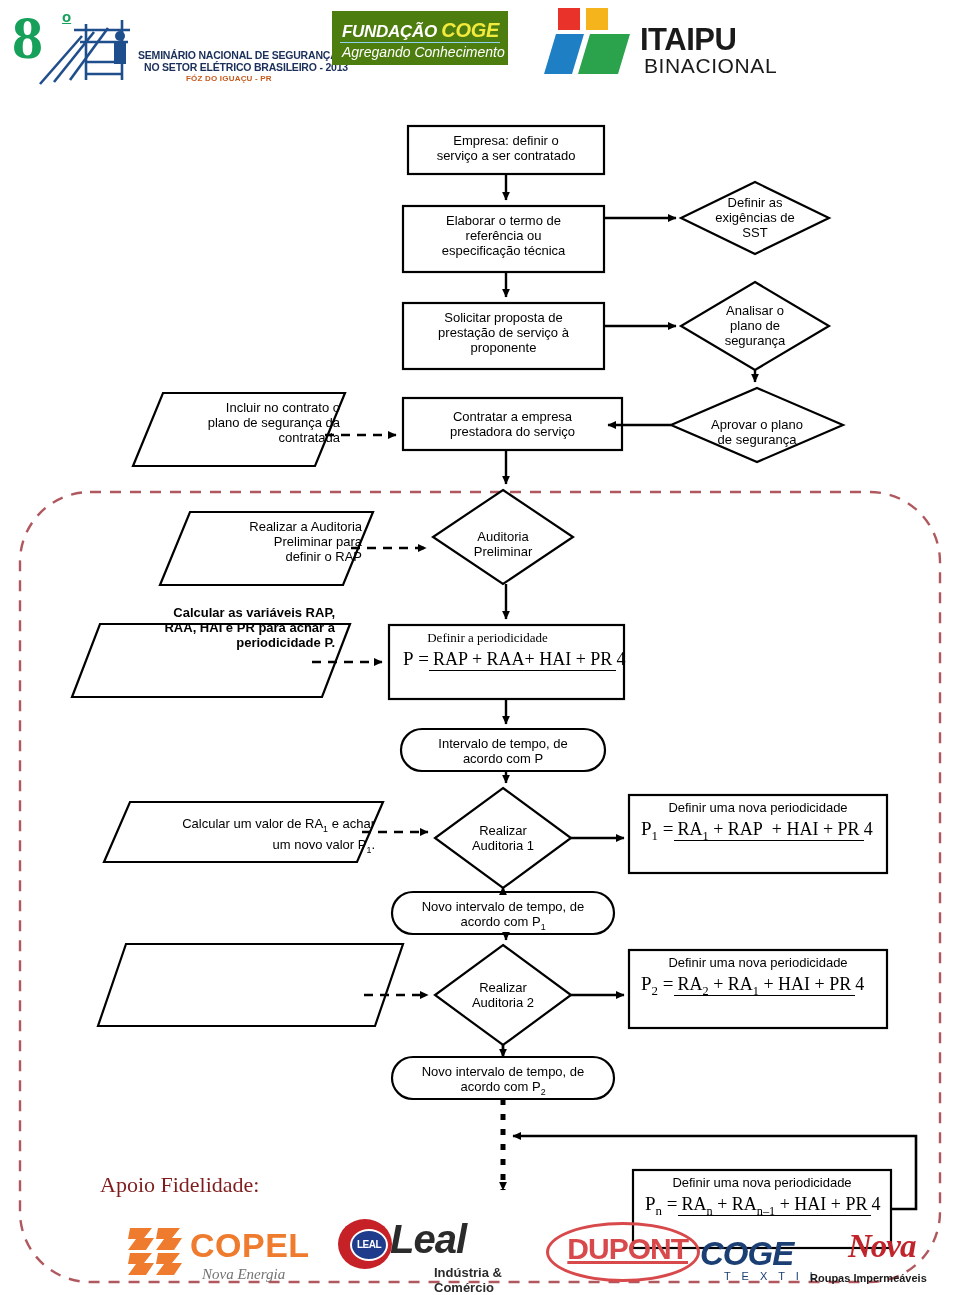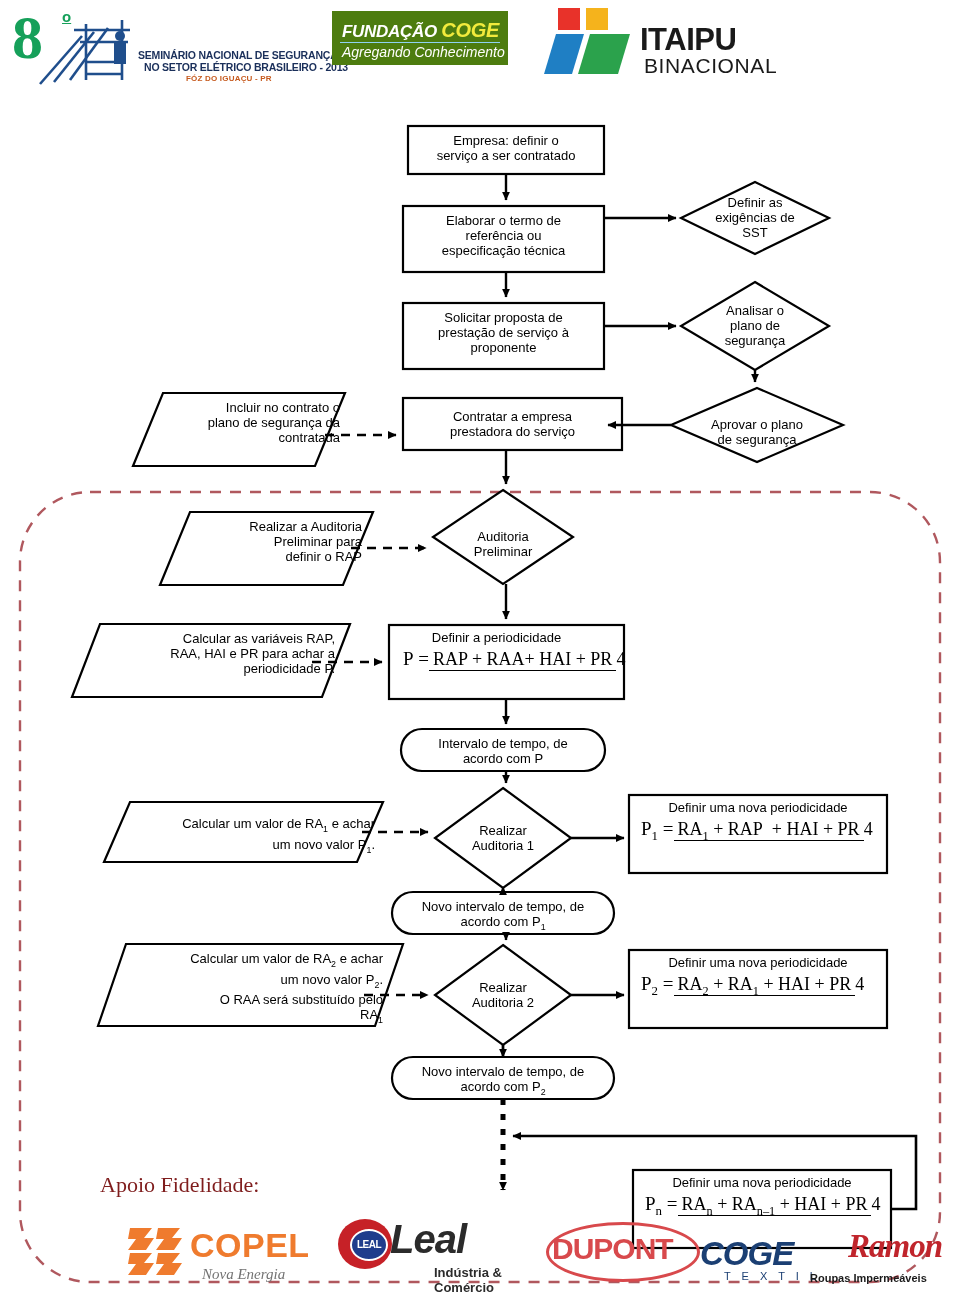--- a/index.html
+++ b/index.html
@@ -66,22 +66,22 @@
   .leal-cin{position:absolute;left:12px;top:14px;width:34px;height:28px;border-radius:50%;
           background:#1f3c8c;border:2px solid #fff;}
   .leal-cin span{display:block;text-align:center;color:#fff;font-size:10px;font-weight:700;
           line-height:28px;letter-spacing:-0.5px;}
   .leal-txt{position:absolute;left:52px;top:4px;font-size:40px;font-weight:700;font-style:italic;
           color:#2b2b2b;line-height:1;letter-spacing:-1px;}
   .leal-sub{position:absolute;left:96px;top:50px;font-size:13px;font-weight:700;color:#2b2b2b;}
   .dupont{position:absolute;left:546px;top:1222px;width:150px;height:56px;}
   .dupont-o{position:absolute;left:0;top:0;width:148px;height:54px;border-radius:50%;
           border:3px solid #d8494c;}
-  .dupont-t{position:absolute;left:6px;top:8px;width:136px;text-align:left;font-size:30px;
-          font-weight:700;color:#d8494c;letter-spacing:-1px;line-height:38px;}
+  .dupont-t{position:absolute;left:6px;top:8px;width:136px;text-align:right;font-size:30px;
+          font-weight:700;color:#d8494c;letter-spacing:-1px;line-height:38px;text-decoration:underline;}
   .cedro{position:absolute;left:700px;top:1237px;width:145px;}
   .cedro-t{font-size:33px;font-weight:700;font-style:italic;color:#1b3f73;letter-spacing:-1px;
           line-height:1;}
   .cedro-s{font-size:11px;color:#1b3f73;letter-spacing:4px;padding-left:24px;}
   .ramon{position:absolute;left:848px;top:1228px;width:112px;height:56px;}
   .ramon-t{position:absolute;left:0;top:0;font-family:"Liberation Serif",serif;font-style:italic;
           font-weight:700;font-size:33px;color:#c0252c;letter-spacing:-1px;}
   .ramon-s{position:absolute;left:-38px;top:44px;font-size:11px;font-weight:700;color:#1a1a1a;
           white-space:nowrap;}
 </style>
@@ -216,30 +216,29 @@
   <div class="nodetxt" style="left:408px;top:133px;width:196px;">Empresa: definir o<br>serviço a ser contratado</div>
   <div class="nodetxt" style="left:403px;top:213px;width:201px;">Elaborar o termo de<br>referência ou<br>especificação técnica</div>
   <div class="nodetxt" style="left:403px;top:310px;width:201px;">Solicitar proposta de<br>prestação de serviço à<br>proponente</div>
   <div class="nodetxt" style="left:690px;top:195px;width:130px;">Definir as<br>exigências de<br>SST</div>
   <div class="nodetxt" style="left:403px;top:409px;width:219px;">Contratar a empresa<br>prestadora do serviço</div>
   <div class="nodetxt" style="left:690px;top:303px;width:130px;">Analisar o<br>plano de<br>segurança</div>
   <div class="nodetxt" style="left:684px;top:417px;width:146px;">Aprovar o plano<br>de segurança</div>
   <div class="nodetxt left" style="left:165px;top:400px;width:175px;">Incluir no contrato o<br>plano de segurança da<br>contratada</div>
   <div class="nodetxt left" style="left:212px;top:519px;width:150px;">Realizar a Auditoria<br>Preliminar para<br>definir o RAP</div>
   <div class="nodetxt" style="left:447px;top:529px;width:112px;">Auditoria<br>Preliminar</div>
-  <div class="nodetxt left" style="left:130px;top:631px;width:205px;">Calcular as variáveis RAP,<br>RAA, HAI e PR para achar a<br>periodicidade P.</div>
+  <div class="nodetxt left" style="left:130px;top:605px;width:205px;font-weight:bold;">Calcular as variáveis RAP,<br>RAA, HAI e PR para achar a<br>periodicidade P.</div>
   <div class="nodetxt" style="left:401px;top:736px;width:204px;">Intervalo de tempo, de<br>acordo com P</div>
   <div class="nodetxt left" style="left:150px;top:816px;width:225px;">Calcular um valor de RA<sub>1</sub> e achar<br>um novo valor P<sub>1</sub>.</div>
   <div class="nodetxt" style="left:458px;top:823px;width:90px;">Realizar<br>Auditoria 1</div>
   <div class="nodetxt" style="left:392px;top:899px;width:222px;">Novo intervalo de tempo, de<br>acordo com P<sub>1</sub></div>
-  <div class="nodetxt left" style="left:143px;top:951px;width:240px;">Calcular um valor de RA<sub>2</sub> e achar<br>um novo valor P<sub>2</sub>.<br>O RAA será substituído pelo<br>RA<sub>1</sub></div>
   <div class="nodetxt" style="left:458px;top:980px;width:90px;">Realizar<br>Auditoria 2</div>
   <div class="nodetxt" style="left:392px;top:1064px;width:222px;">Novo intervalo de tempo, de<br>acordo com P<sub>2</sub></div>
 
-  <div class="formula-cap" style="left:379px;top:630px;width:235px;">Definir a periodicidade</div>
+  <div class="formula-cap" style="left:370px;top:630px;width:235px;font-family:Liberation Serif, serif;">Definir a periodicidade</div>
   <div class="fml" style="left:403px;top:648px;">
     <span class="lhs">P&nbsp;=</span><span class="frac"><span class="num">RAP + RAA+ HAI + PR</span><span class="den">4</span></span>
   </div>
 
   <div class="formula-cap" style="left:629px;top:800px;width:258px;">Definir uma nova periodicidade</div>
   <div class="fml" style="left:641px;top:818px;">
     <span class="lhs">P<sub>1</sub>&nbsp;=</span><span class="frac"><span class="num">RA<sub>1</sub> + RAP&nbsp; + HAI + PR</span><span class="den">4</span></span>
   </div>
 
   <div class="formula-cap" style="left:629px;top:955px;width:258px;">Definir uma nova periodicidade</div>
@@ -280,17 +279,17 @@
     <div class="dupont-o"></div>
     <div class="dupont-t">DUPONT</div>
   </div>
 
   <div class="cedro">
     <div class="cedro-t">COGE</div>
     <div class="cedro-s">T E X T I L</div>
   </div>
 
   <div class="ramon">
-    <div class="ramon-t">Ramon</div>
+    <div class="ramon-t">Nova</div>
     <div class="ramon-s">Roupas Impermeáveis</div>
   </div>
 
 </div>
 
 </body></html>

